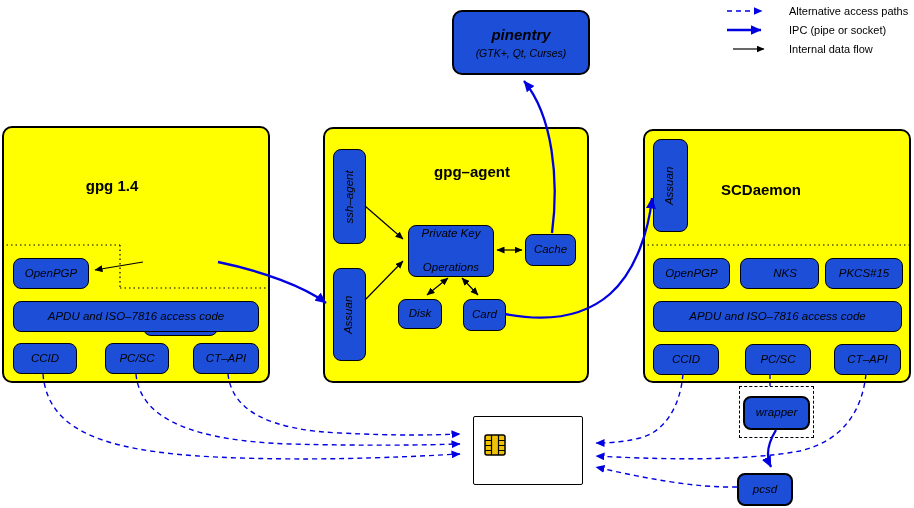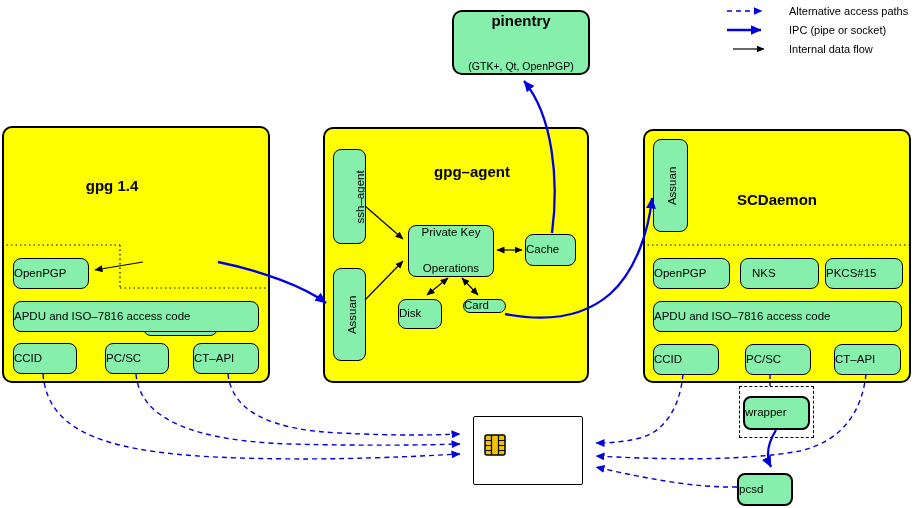--- a/index.html
+++ b/index.html
@@ -1,22 +1,22 @@
 <!DOCTYPE html>
 <html><head>
 <meta charset="utf-8">
 <style>
   html,body{margin:0;padding:0;background:#ffffff;}
   .canvas{position:relative;width:914px;height:508px;background:#ffffff;overflow:hidden;
           font-family:"Liberation Sans","DejaVu Sans",sans-serif;color:#000;}
   .bigbox{position:absolute;background:#ffff00;border:2.2px solid #000;border-radius:10px;
           box-sizing:border-box;z-index:1;}
-  .box{position:absolute;background:#86efac;border:1.6px solid #000;border-radius:8px;
-       box-sizing:border-box;display:flex;align-items:center;justify-content:space-between;
-       font-size:11.5px;z-index:2;text-align:center;line-height:1.2;}
+  .box{position:absolute;background:#1d4ed8;border:1.6px solid #000;border-radius:8px;
+       box-sizing:border-box;display:flex;align-items:center;justify-content:center;
+       font-size:11.5px;z-index:2;text-align:center;line-height:1.2;font-style:italic;}
   .box.thick{border-width:2.2px;}
   .vbox .vlabel{transform:rotate(-90deg);white-space:nowrap;}
   .dashrect{position:absolute;border:1.6px dashed #000;background:transparent;
             box-sizing:border-box;z-index:1;}
   .whitebox{position:absolute;background:#ffffff;border:1.6px solid #000;border-radius:2px;
             box-sizing:border-box;z-index:2;}
   .title{position:absolute;font-weight:bold;font-size:15px;text-align:center;z-index:2;}
   .pin{display:flex;flex-direction:column;gap:3px;border-width:2.6px;border-radius:10px;}
   .pin .pt{font-weight:bold;font-size:15px;}
   .pin .ps{font-size:10.5px;}
@@ -32,25 +32,25 @@
 <body>
 
 <div class="canvas">
 
   <div class="bigbox" style="left:2px;top:126px;width:268px;height:257px;"></div>
   <div class="bigbox" style="left:323px;top:127px;width:266px;height:256px;"></div>
   <div class="bigbox" style="left:643px;top:129px;width:268px;height:254px;"></div>
 
   <div class="title" style="left:2px;top:177px;width:220px;">gpg 1.4</div>
   <div class="title" style="left:323px;top:163px;width:266px;padding-left:16px;">gpg–agent</div>
-  <div class="title" style="left:643px;top:191px;width:236px;margin-left:16px;">SCDaemon</div>
+  <div class="title" style="left:643px;top:181px;width:236px;">SCDaemon</div>
 
   <div class="box pin" style="left:452px;top:10px;width:138px;height:65px;">
     <span class="pt">pinentry</span>
-    <span class="ps">(GTK+, Qt, OpenPGP)</span>
+    <span class="ps">(GTK+, Qt, Curses)</span>
   </div>
 
   <div class="legend-label" style="left:789px;top:5px;">Alternative access paths</div>
   <div class="legend-label" style="left:789px;top:24px;">IPC (pipe or socket)</div>
   <div class="legend-label" style="left:789px;top:43px;">Internal data flow</div>
 
   <div class="box" style="left:13px;top:258px;width:76px;height:31px;">
       <span>OpenPGP</span>
     </div>
   <div class="box" style="left:143px;top:258px;width:75px;height:30px;margin-top:48px;">
@@ -78,21 +78,21 @@
   <div class="box pko" style="left:408px;top:225px;width:86px;height:52px;">
     <span>Private Key</span>
     <span>Operations</span>
   </div>
   <div class="box" style="left:525px;top:234px;width:51px;height:32px;">
       <span>Cache</span>
     </div>
   <div class="box" style="left:398px;top:299px;width:44px;height:30px;">
       <span>Disk</span>
     </div>
-  <div class="box" style="left:463px;top:299px;width:43px;height:14px;">
+  <div class="box" style="left:463px;top:299px;width:43px;height:32px;">
       <span>Card</span>
     </div>
 
   <div class="box vbox" style="left:653px;top:139px;width:35px;height:93px;">
       <span class="vlabel">Assuan</span>
     </div>
   <div class="box" style="left:653px;top:258px;width:77px;height:31px;">
       <span>OpenPGP</span>
     </div>
   <div class="box" style="left:740px;top:258px;width:79px;height:31px;padding-left:11px;">

